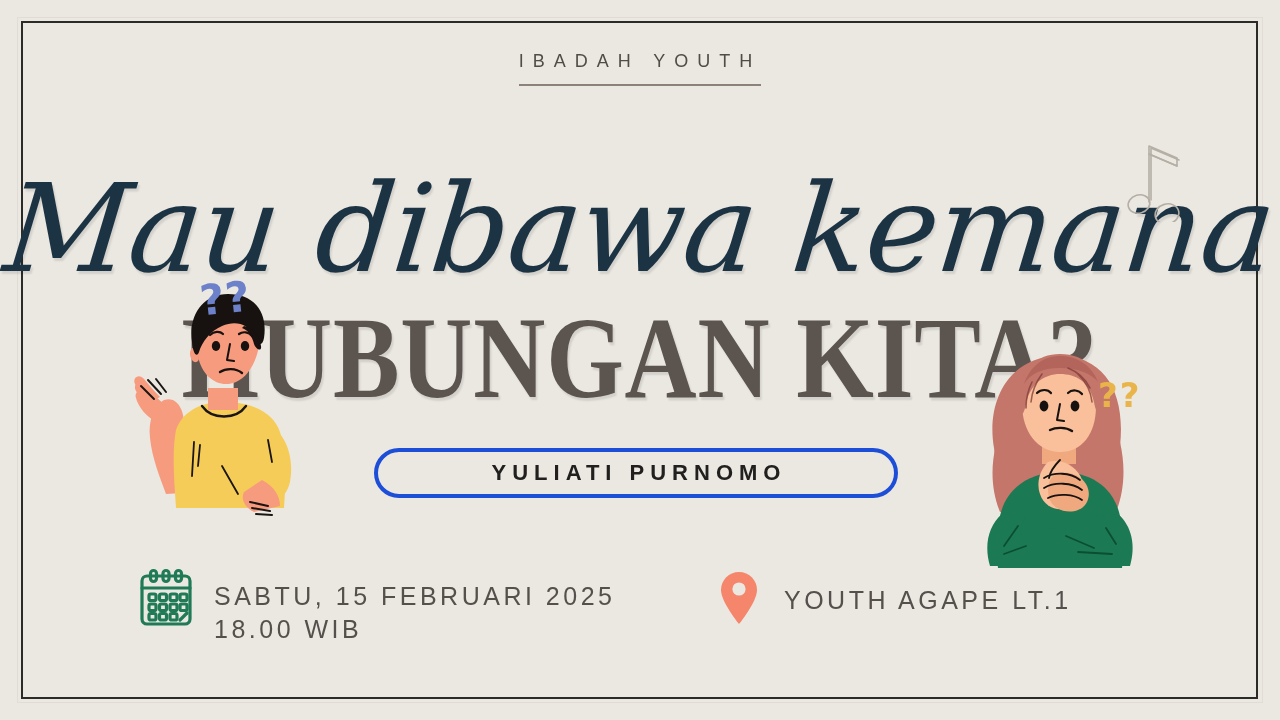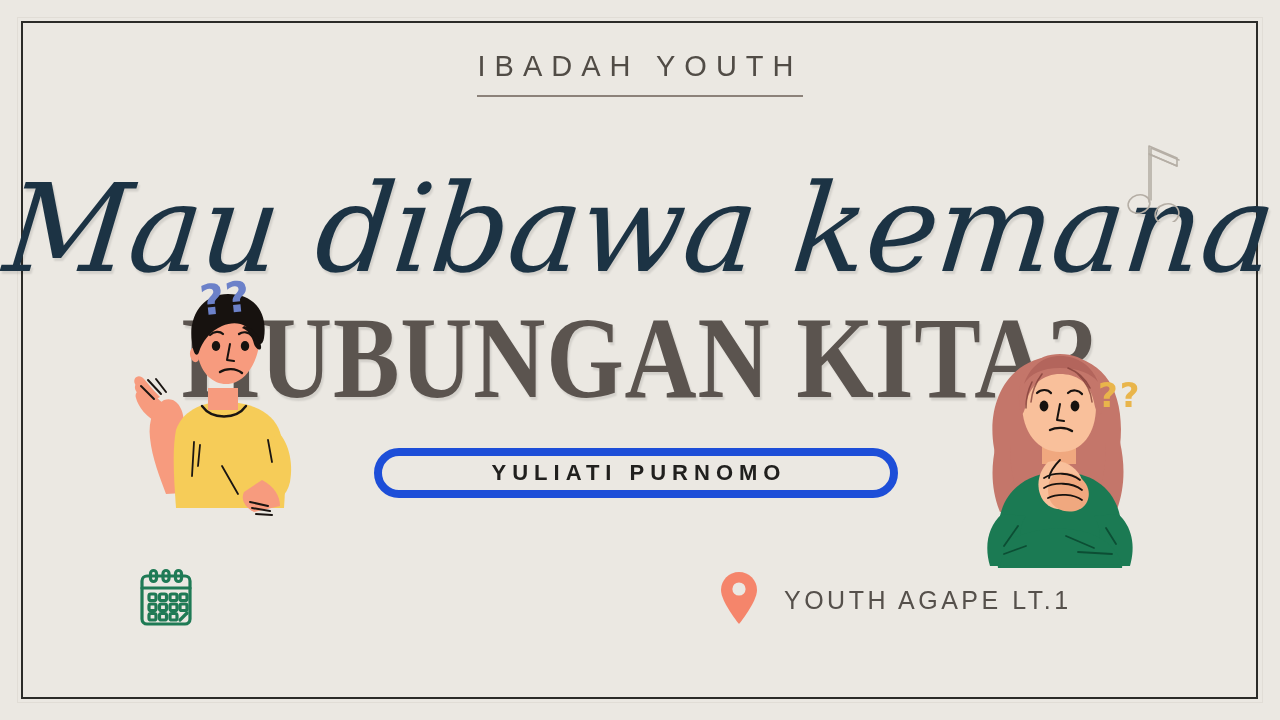--- a/index.html
+++ b/index.html
@@ -42,21 +42,21 @@
   
   .eyebrow-wrap {
     position: absolute;
     left: 0;
     top: 52px;
     width: 1280px;
     text-align: center;
   }
   .eyebrow {
     display: inline-block;
-    font-size: 29px;
+    font-size: 18px;
     letter-spacing: 9px;
     color: #514C46;
     font-weight: 400;
     padding-bottom: 14px;
     border-bottom: 2px solid #8C827A;
     line-height: 1;
   }
 
   
   .script-line {
@@ -101,21 +101,21 @@
     white-space: nowrap;
   }
 
   
   .speaker-pill {
     position: absolute;
     left: 374px;
     top: 448px;
     width: 524px;
     height: 50px;
-    border: 8px solid #1d4ed8;
+    border: 4px solid #1d4ed8;
     border-radius: 28px;
     box-sizing: border-box;
     display: flex;
     align-items: center;
     justify-content: center;
     background: transparent;
   }
   .speaker-pill .speaker-name {
     font-size: 22px;
     letter-spacing: 6px;
@@ -238,20 +238,22 @@
             <rect x="21.5" y="36" width="7" height="6.5" rx="1.8"></rect>
             <rect x="32" y="36" width="7" height="6.5" rx="1.8"></rect>
             <rect x="42" y="36" width="7" height="6.5" rx="1.8"></rect>
             <rect x="11" y="45.5" width="7" height="6.5" rx="1.8"></rect>
             <rect x="21.5" y="45.5" width="7" height="6.5" rx="1.8"></rect>
             <rect x="32" y="45.5" width="7" height="6.5" rx="1.8"></rect>
             <path d="M42 52 L49 45"></path>
           </g>
         </svg>
       </span>
+      <span class="info-text">SABTU, 15 FEBRUARI 2025
+18.00 WIB</span>
     </div>
 
     <div class="info-item">
       <span class="info-icon pin-icon">
         <svg width="42" height="56" viewBox="0 0 42 56" fill="none">
           <path d="M21 2 C11 2 3 10 3 20 C3 32 21 54 21 54 C21 54 39 32 39 20 C39 10 31 2 21 2 Z" fill="#F5856B"></path>
           <circle cx="21" cy="19" r="6.6" fill="#EBE8E2"></circle>
         </svg>
       </span>
       <span class="info-text venue">YOUTH AGAPE LT.1</span>

